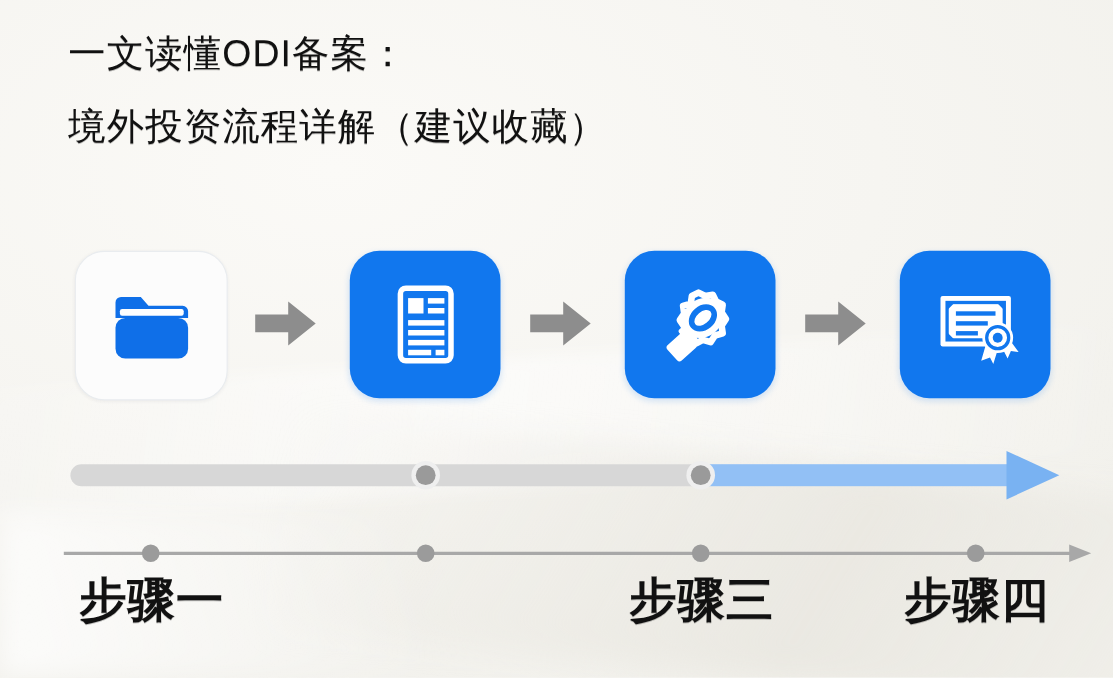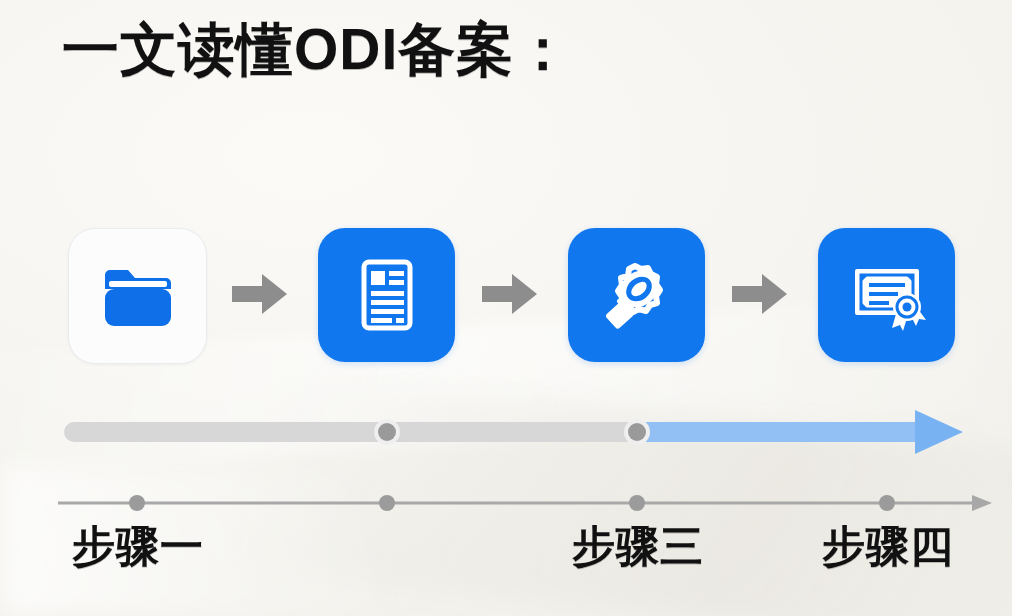--- a/index.html
+++ b/index.html
@@ -58,22 +58,22 @@
 
   
   .title-block {
     position: absolute;
     left: 62px;
     top: 16px;
     width: 900px;
   }
   .title-line {
     color: #111111;
-    font-weight: bold;
-    font-size: 57px;
+    font-weight: normal;
+    font-size: 34px;
     line-height: 66px;
     letter-spacing: 1px;
     white-space: nowrap;
     text-shadow: 0 1px 0 rgba(0,0,0,0.25);
   }
 
   
   .icon-row {
     position: absolute;
     left: 0;
@@ -167,20 +167,21 @@
 <body>
 
 <div class="poster">
 
   <div class="sheen-a"></div>
   <div class="sheen-b"></div>
   <div class="sheen-c"></div>
 
   <div class="title-block">
     <div class="title-line">一文读懂ODI备案：</div>
+    <div class="title-line">境外投资流程详解（建议收藏）</div>
   </div>
 
   <div class="icon-row">
 
     <div class="step-card plain card-1">
       <svg class="card-icon" width="86" height="86" viewBox="0 0 86 86">
         <path d="M10 28 L10 22 A5 5 0 0 1 15 17 L33 17 L40 25 L71 25 A5 5 0 0 1 76 30 L76 36 L10 36 Z" fill="#0f6fe8"></path>
         <rect x="14" y="28" width="58" height="6" rx="2" fill="#ffffff"></rect>
         <rect x="10" y="36" width="66" height="37" rx="9" fill="#0f6fe8"></rect>
       </svg>

